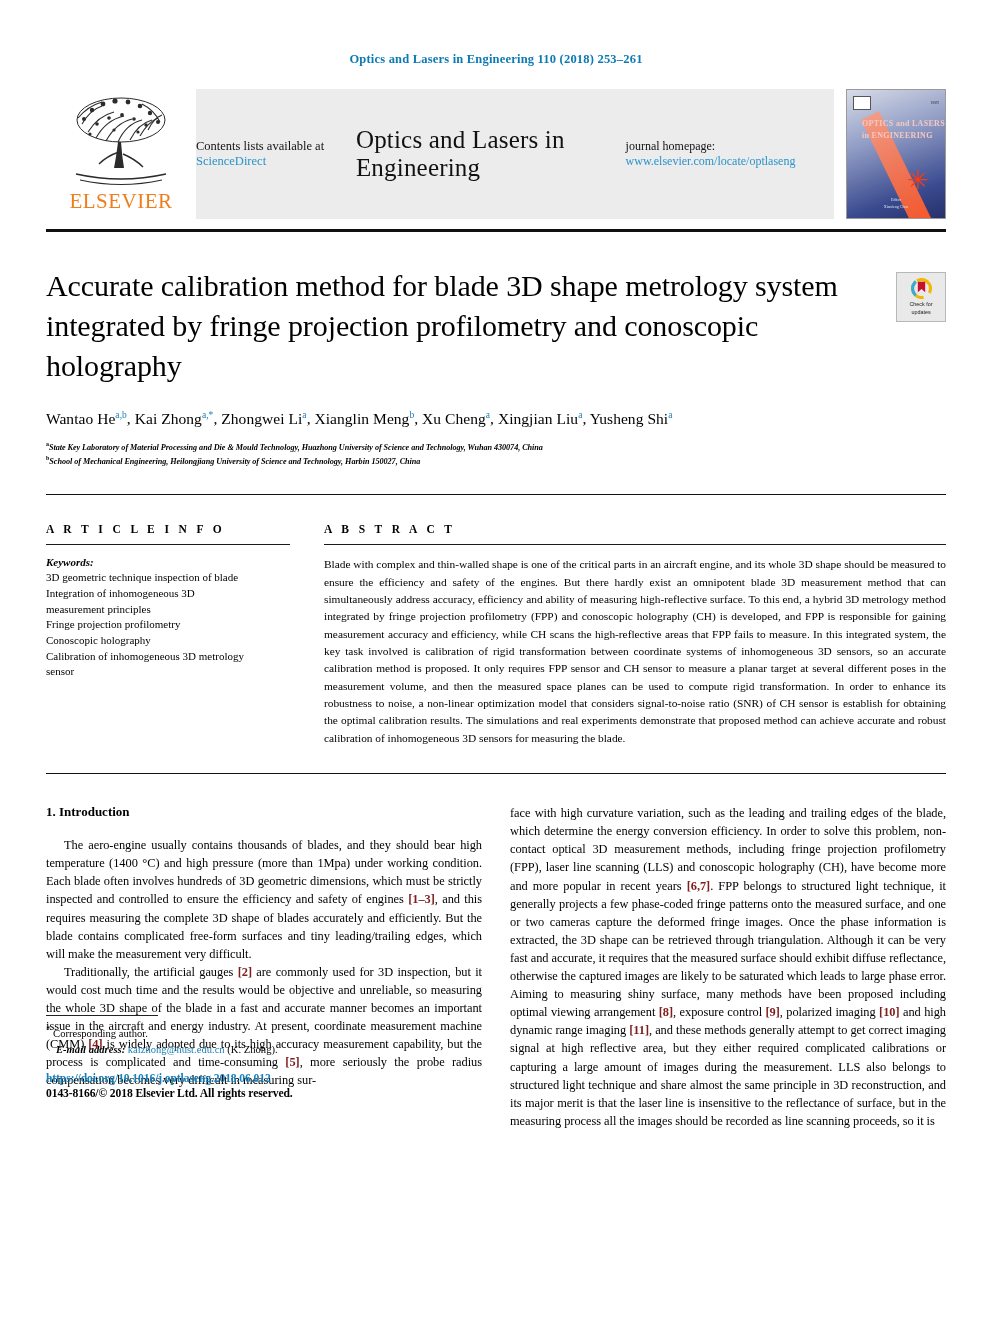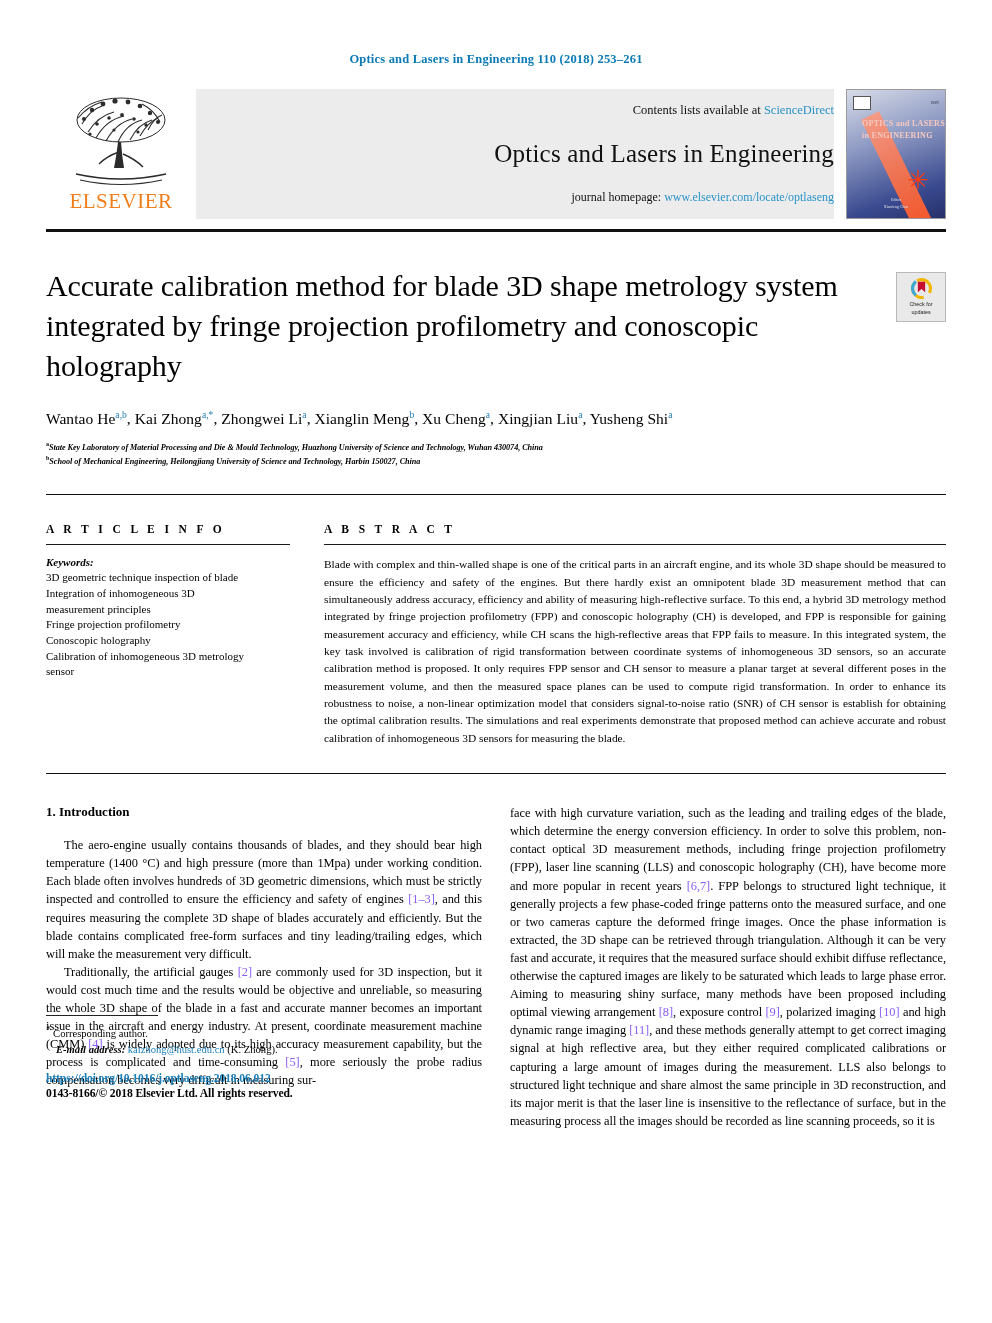--- a/index.html
+++ b/index.html
@@ -58,22 +58,21 @@
     font-size: 21px;
     letter-spacing: .5px;
     line-height: 1;
     margin-top: 1px;
     font-weight: normal;
   }
   .mast-center {
     flex: 1 1 auto;
     background: #ececec;
     display: flex;
-    flex-direction: column;
-    align-items: flex-end;
+    align-items: center;
     justify-content: space-between;
     padding: 14px 0 14px 0;
     box-sizing: border-box;
   }
   .contents-line {
     font-size: 12.5px;
     color: #111;
   }
   .contents-line .sd {
     color: #2a93c8;
@@ -221,21 +220,21 @@
   p.body {
     font-size: 12.4px;
     line-height: 1.46;
     text-align: justify;
     margin: 0;
     text-indent: 18px;
     hyphens: auto;
     letter-spacing: -.05px;
   }
   p.body.cont { text-indent: 0; }
-  .ref { color: #8b5cf6; }
+  .ref { color: #7f1d1d; font-weight: bold; }
 
   
   .foot-area {
     position: absolute;
     left: 46px;
     bottom: 58px;
     width: 432px;
   }
   .foot-rule {
     border: 0; border-top: 1px solid #222; width: 112px; margin: 0 0 7px 0;

